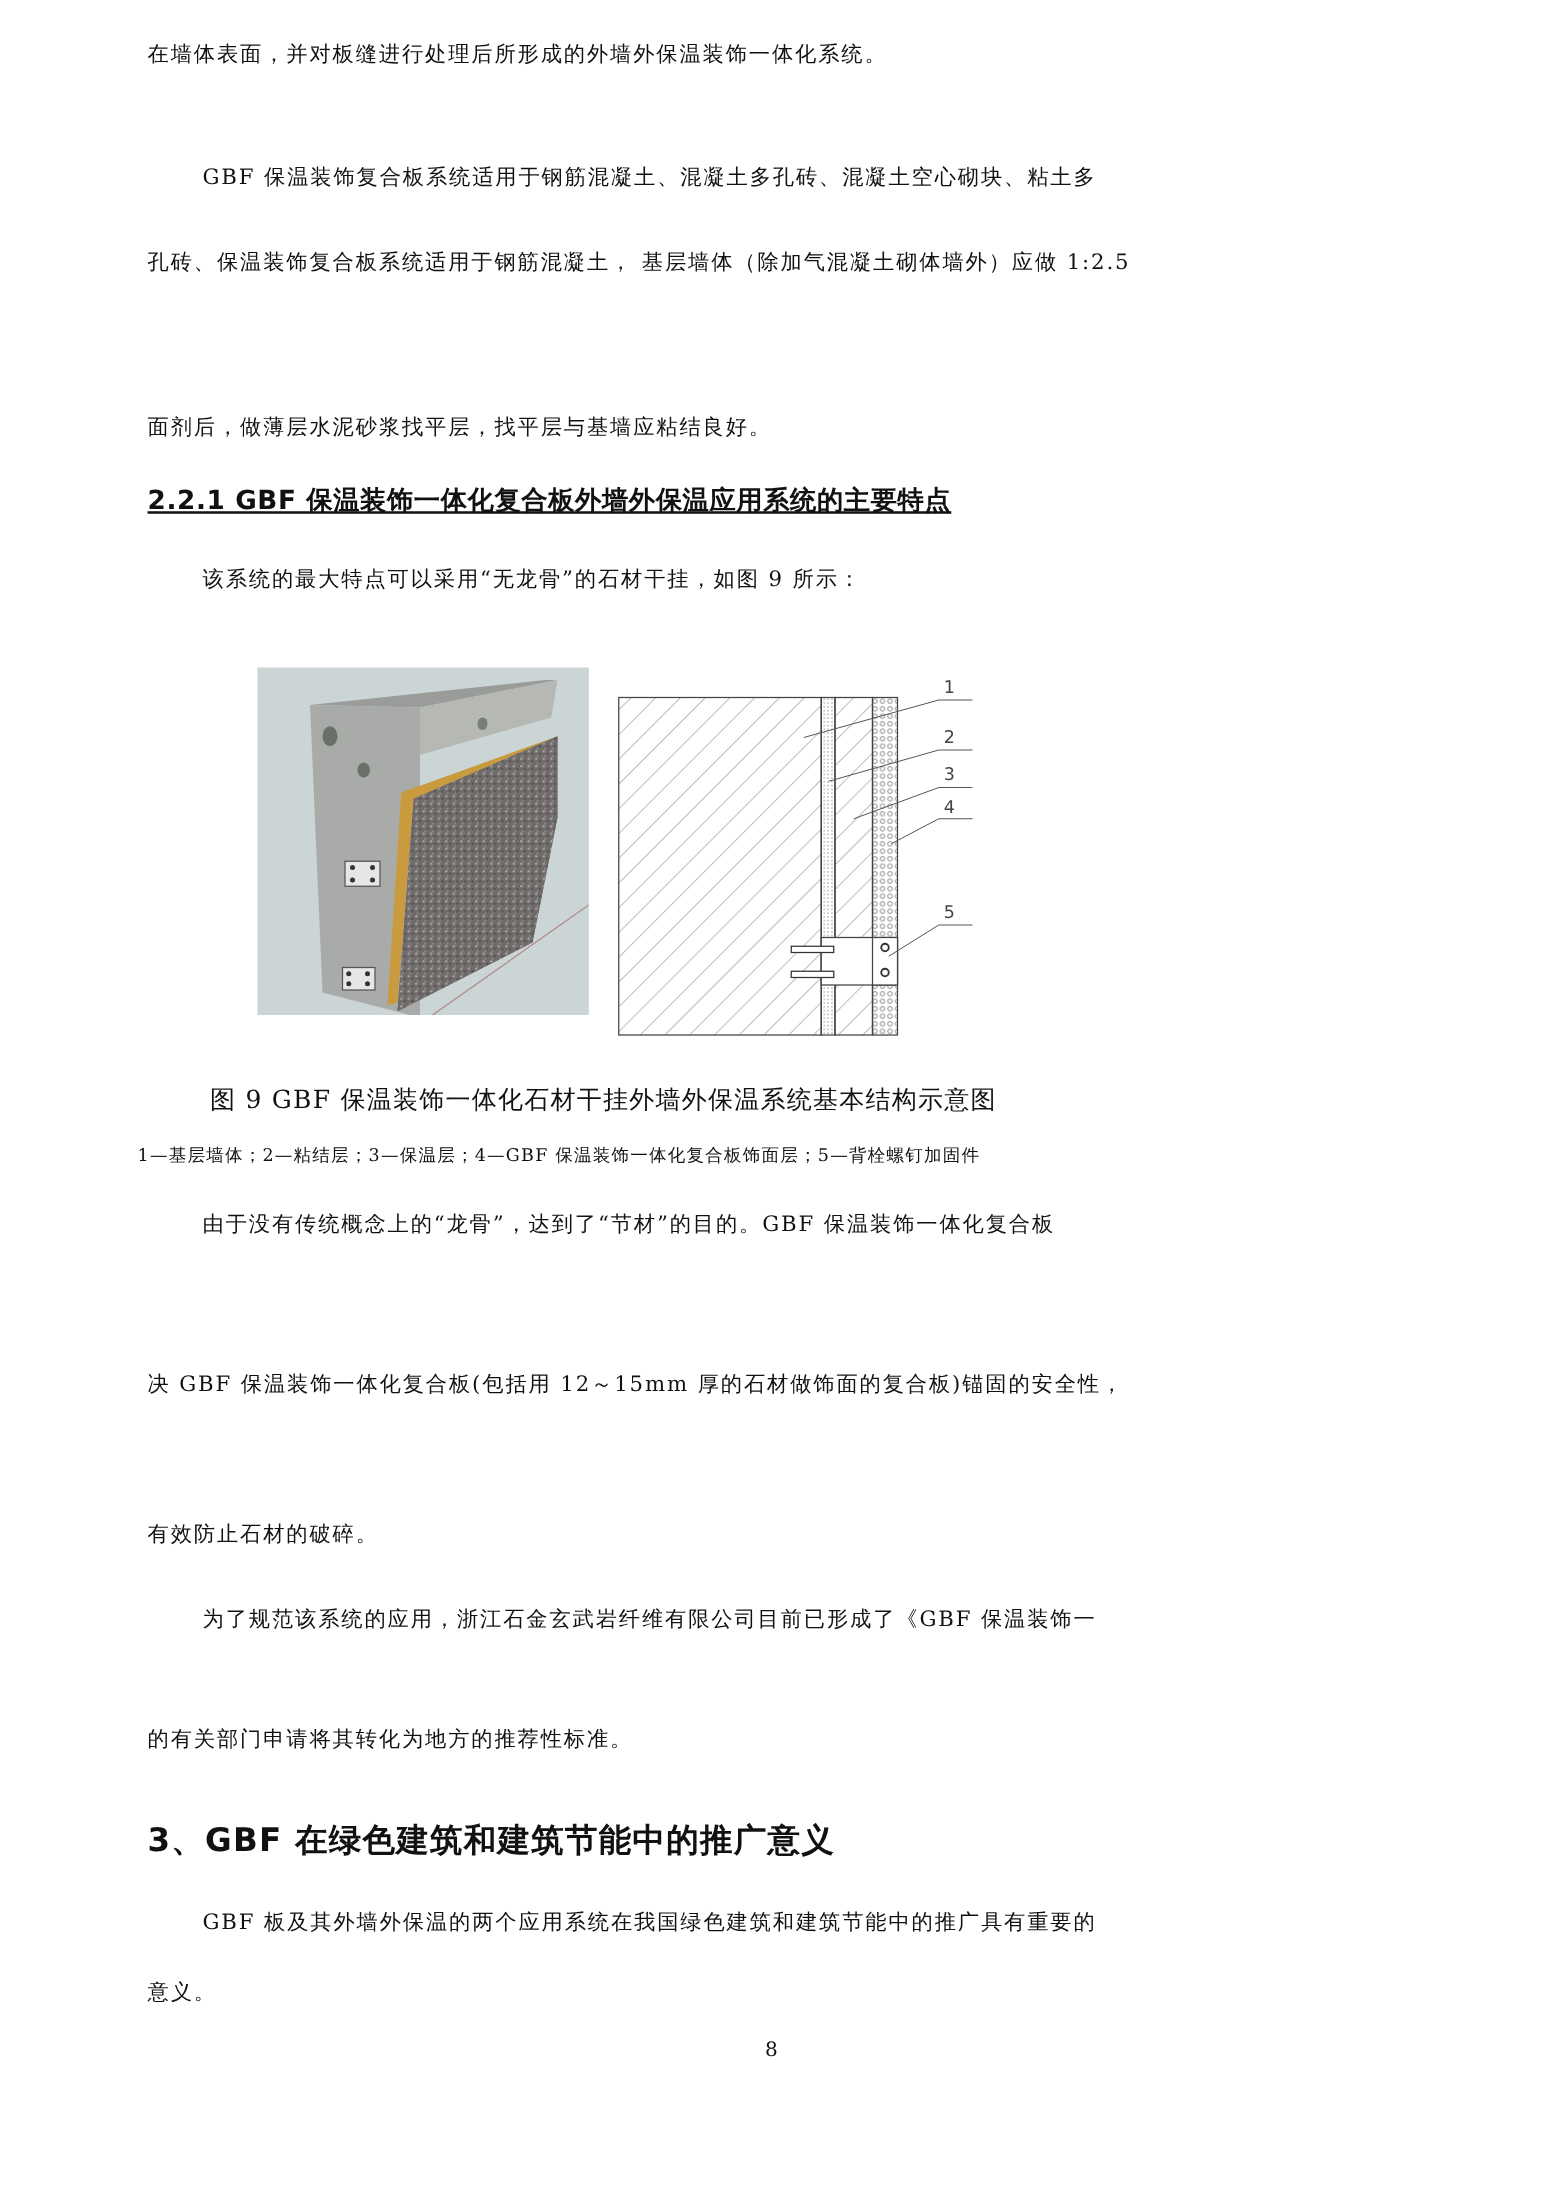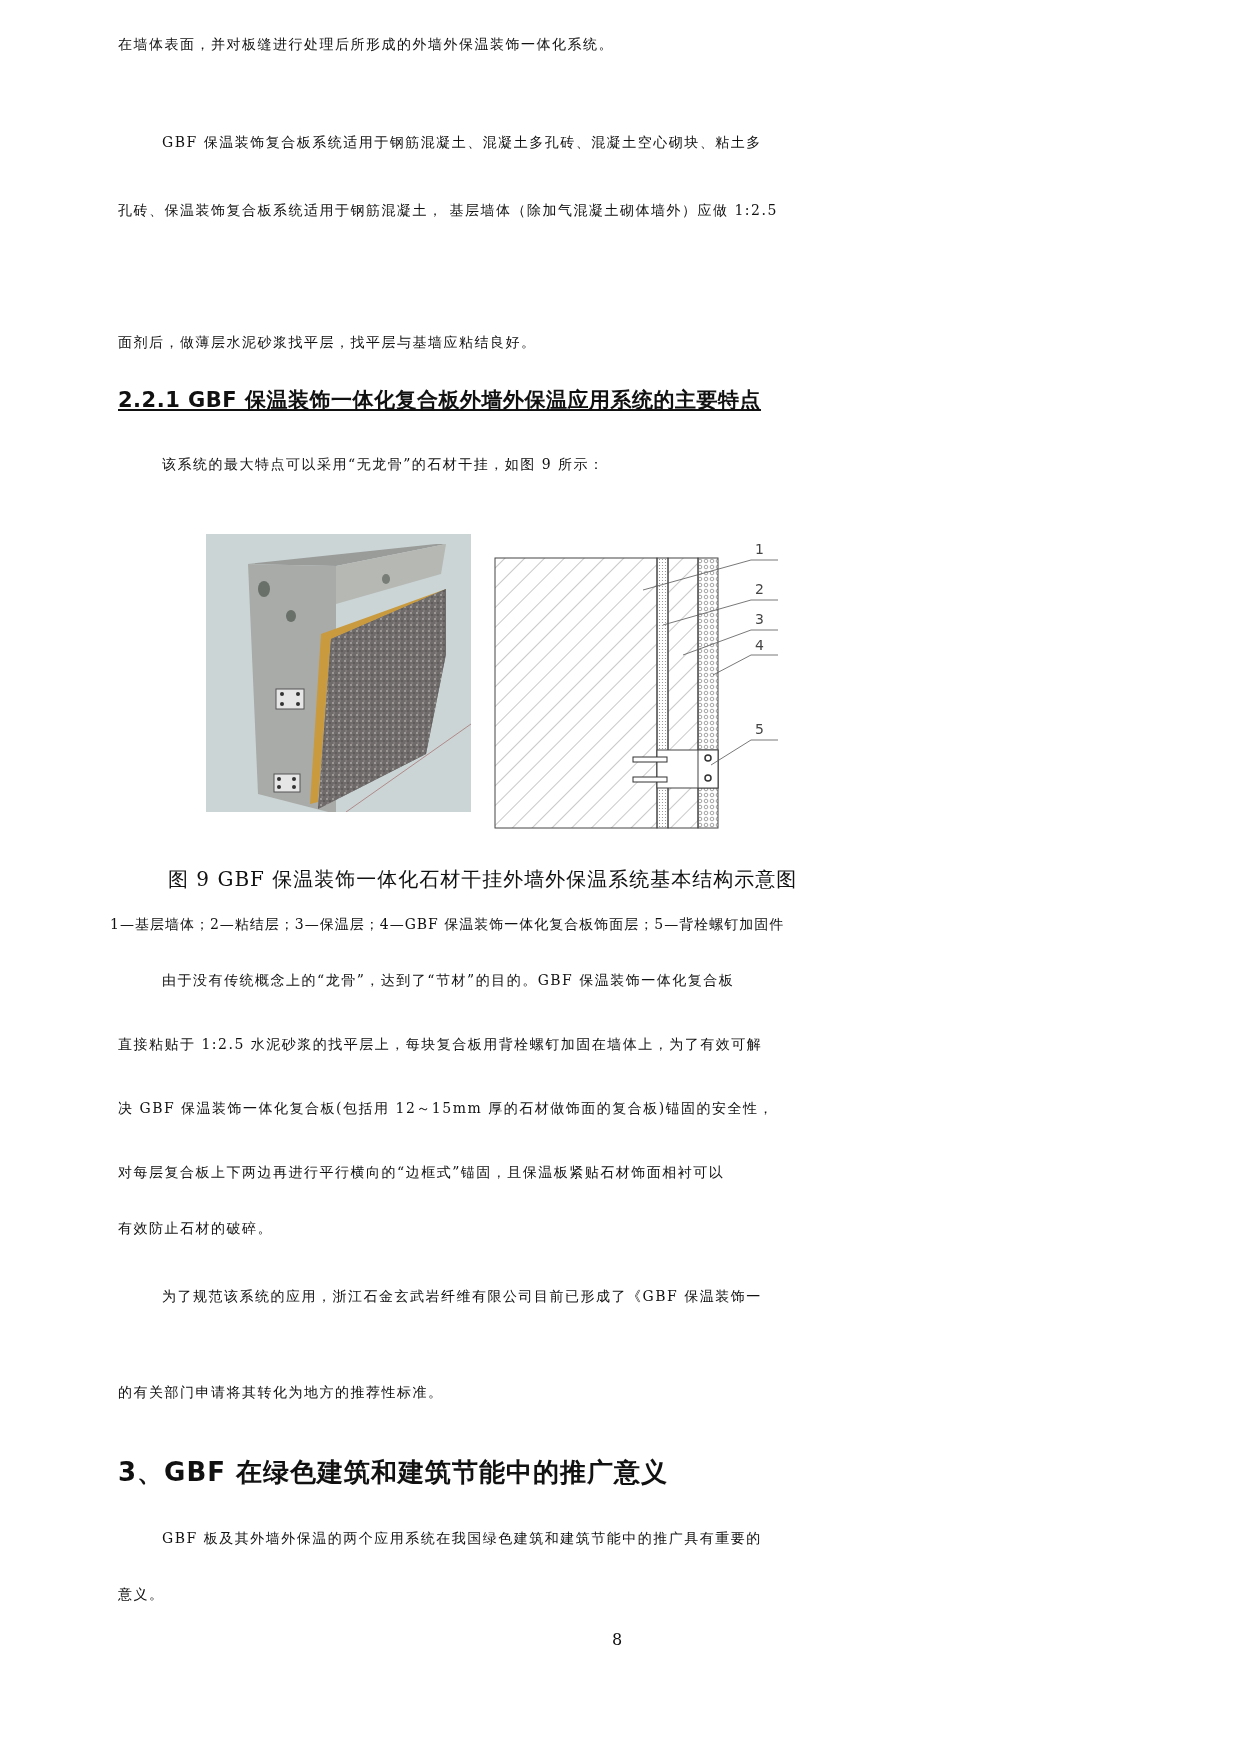--- a/index.html
+++ b/index.html
@@ -1,19 +1,19 @@
 <!DOCTYPE html>
 <html><head>
 <meta charset="utf-8">
 <style>
   html, body { margin: 0; padding: 0; background: #ffffff; }
   body { width: 1241px; height: 1755px; position: relative; overflow: hidden;
          font-family: "DejaVu Serif", "Liberation Serif", serif; color: #111; }
   .page { position: absolute; left: 0; top: 0; width: 1241px; height: 1755px; }
-  .line { position: absolute; left: 118px; font-size: 14px; line-height: 28px; white-space: nowrap; letter-spacing: 1.5px; }
+  .line { position: absolute; left: 118px; font-size: 17px; line-height: 28px; white-space: nowrap; letter-spacing: 1.5px; }
   .indent { left: 162px; }
   .h2 { position: absolute; left: 118px; font-family: "DejaVu Sans", "Liberation Sans", sans-serif; font-weight: bold; font-size: 21px; letter-spacing: 0.5px; white-space: nowrap; }
   .h1 { position: absolute; left: 118px; font-family: "DejaVu Sans", "Liberation Sans", sans-serif; font-weight: bold; font-size: 26px; letter-spacing: 1px; white-space: nowrap; }
   .caption { position: absolute; font-size: 20px; white-space: nowrap; letter-spacing: 1px; }
   .pagenum { position: absolute; left: 612px; top: 1630px; font-size: 16px; }
   .fig-render { position: absolute; left: 206px; top: 534px; width: 265px; height: 278px; background: #c9d4d6; overflow: hidden; }
   .fig-drawing { position: absolute; left: 493px; top: 510px; width: 300px; height: 320px; }
 </style>
 </head>
 <body>
@@ -109,23 +109,21 @@
       <text x="262" y="114" font-size="14" fill="#444" font-family="DejaVu Sans, sans-serif">3</text>
       <text x="262" y="140" font-size="14" fill="#444" font-family="DejaVu Sans, sans-serif">4</text>
       <text x="262" y="224" font-size="14" fill="#444" font-family="DejaVu Sans, sans-serif">5</text>
     </svg>
   </div>
 
   <div class="caption" style="left:168px; top:866px;">图 9   GBF 保温装饰一体化石材干挂外墙外保温系统基本结构示意图</div>
   <div class="caption" style="left:110px; top:916px; font-size:14px;">1—基层墙体；2—粘结层；3—保温层；4—GBF 保温装饰一体化复合板饰面层；5—背栓螺钉加固件</div>
 
   <div class="line indent" style="top:966px;">由于没有传统概念上的“龙骨”，达到了“节材”的目的。GBF 保温装饰一体化复合板</div>
-  <div class="line" style="top:1030px;">直接粘贴于 1:2.5 水泥砂浆的找平层上，每块复合板用背栓螺钉加固在墙体上，为了有效可解</div>
   <div class="line" style="top:1094px;">决 GBF 保温装饰一体化复合板(包括用 12～15mm 厚的石材做饰面的复合板)锚固的安全性，</div>
-  <div class="line" style="top:1158px;">对每层复合板上下两边再进行平行横向的“边框式”锚固，且保温板紧贴石材饰面相衬可以</div>
   <div class="line" style="top:1214px;">有效防止石材的破碎。</div>
 
   <div class="line indent" style="top:1282px;">为了规范该系统的应用，浙江石金玄武岩纤维有限公司目前已形成了《GBF 保温装饰一</div>
   <div class="line" style="top:1378px;">的有关部门申请将其转化为地方的推荐性标准。</div>
 
   <div class="h1" style="top:1455px;">3、GBF 在绿色建筑和建筑节能中的推广意义</div>
 
   <div class="line indent" style="top:1524px;">GBF 板及其外墙外保温的两个应用系统在我国绿色建筑和建筑节能中的推广具有重要的</div>
   <div class="line" style="top:1580px;">意义。</div>
 

